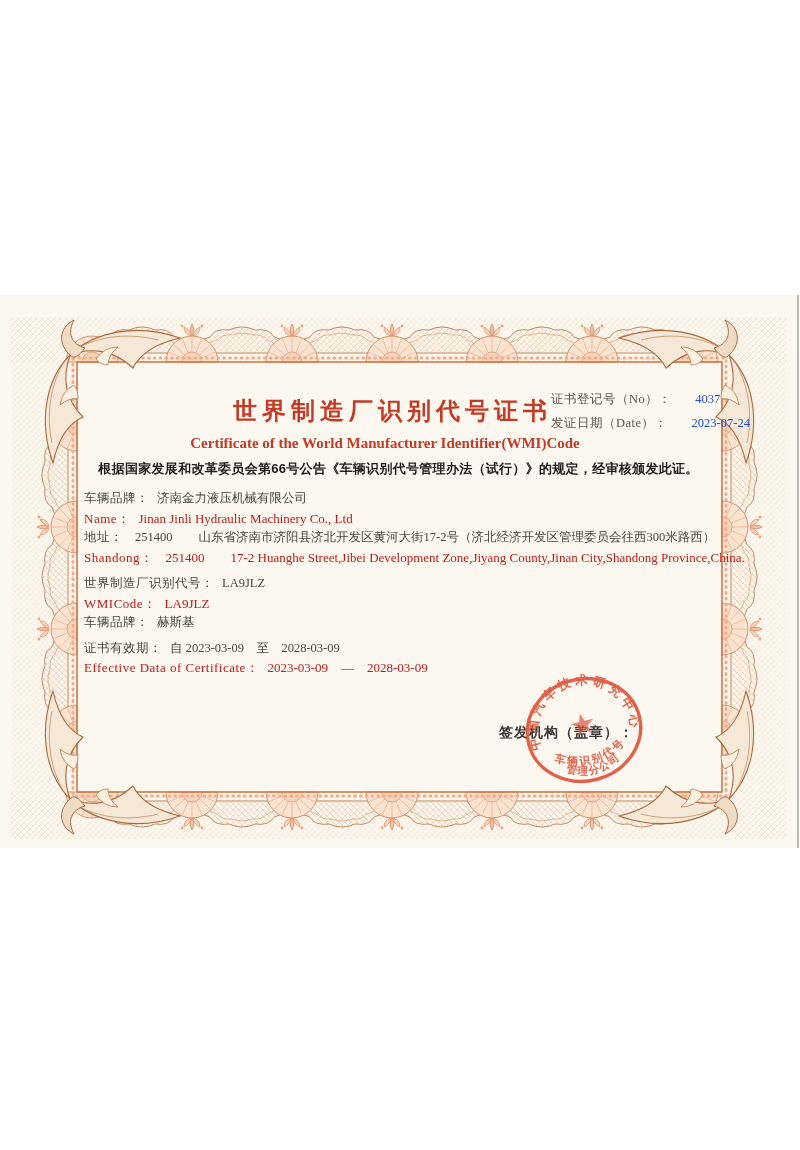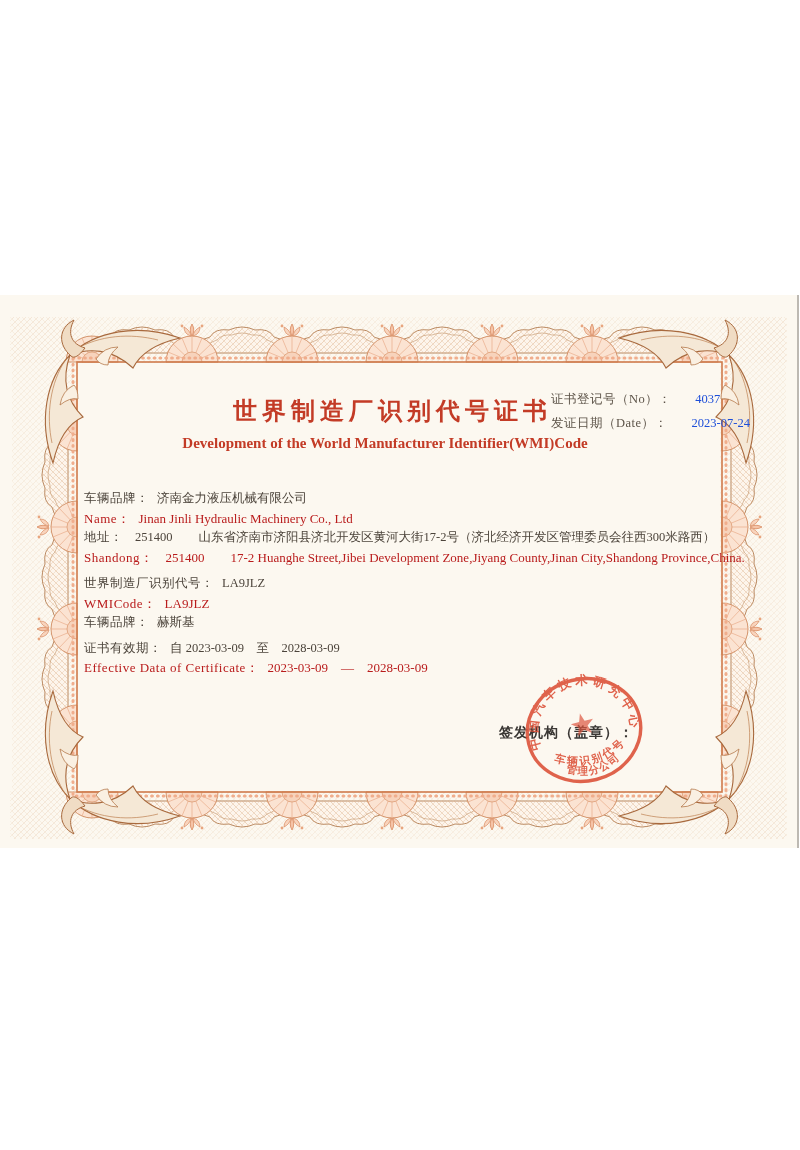--- a/index.html
+++ b/index.html
@@ -189,21 +189,22 @@
   <div class="layer meta">
     <div>
       <span class="mlabel">证书登记号（No）：</span><span class="mvalue">4037</span>
     </div>
     <div>
       <span class="mlabel">发证日期（Date）：</span><span class="mvalue">2023-07-24</span>
     </div>
   </div>
 
   <div class="layer title-cn">世界制造厂识别代号证书</div>
-  <div class="layer title-en">Development of the World Manufacturer Identifier(WMI)Code</div>
+  <div class="layer title-en">Certificate of the World Manufacturer Identifier(WMI)Code</div>
+  <div class="layer statement">根据国家发展和改革委员会第66号公告《车辆识别代号管理办法（试行）》的规定，经审核颁发此证。</div>
 
   <div class="layer fields">
     <div class="field-row cn">
       <span class="flabel">车辆品牌：</span><span class="fvalue">济南金力液压机械有限公司</span>
     </div>
     <div class="field-row en">
       <span class="flabel">Name：</span><span class="fvalue">Jinan Jinli Hydraulic Machinery Co., Ltd</span>
     </div>
     <div class="field-row cn">
       <span class="flabel">地址：</span><span class="fcode">251400</span><span class="fvalue addr">山东省济南市济阳县济北开发区黄河大街17-2号（济北经济开发区管理委员会往西300米路西）</span>

